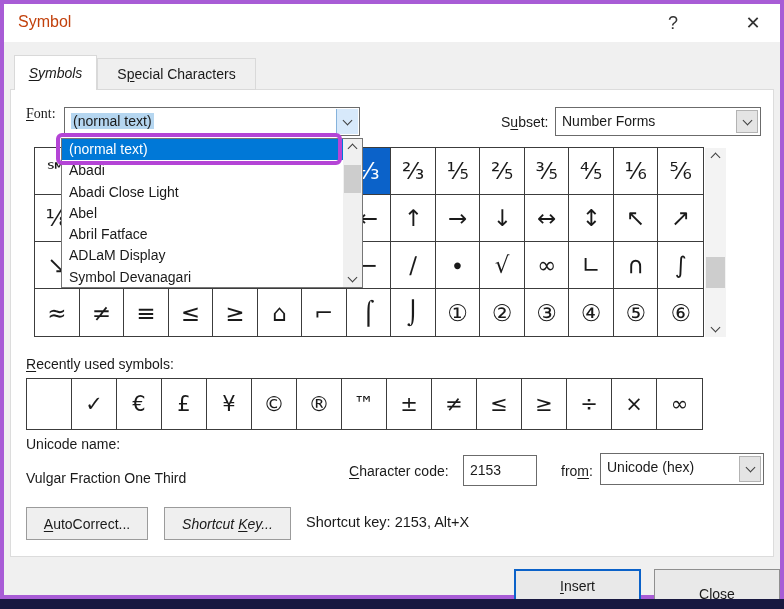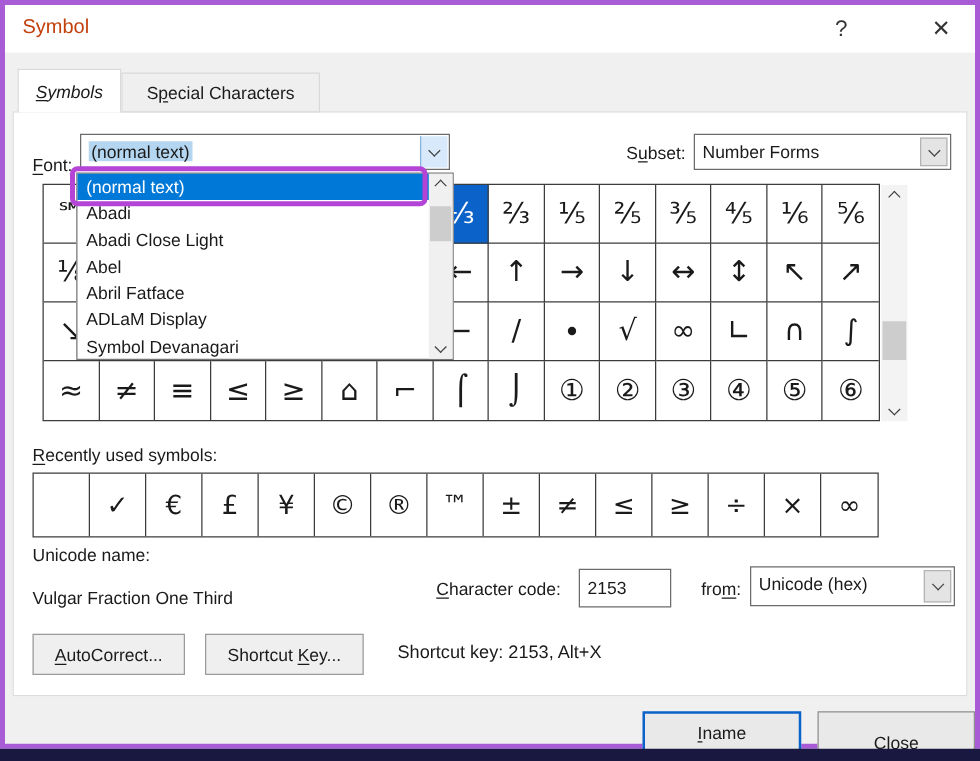--- a/index.html
+++ b/index.html
@@ -74,21 +74,21 @@
   .rcell:last-child { border-right:none; }
 
   
   .text-input { position:absolute; left:459px; top:451px; width:74px; height:31px; background:#fff;
                 border:1px solid #6b6b6b; font-size:14px; padding:6px 0 0 6px; }
 
   
   .btn { position:absolute; background:#efefef; border:1px solid #9b9b9b; display:flex;
          align-items:center; justify-content:center; font-size:14px; color:#1a1a1a; }
   #btn-autocorrect { left:22px; top:503px; width:122px; height:33px; }
-  #btn-shortcutkey { left:160px; top:503px; width:127px; height:33px; }
+  #btn-shortcutkey { left:160px; top:503px; width:127px; height:33px;font-style:italic; }
   #btn-insert { left:510px; top:565px; width:127px; height:34px; background:#e9e9e9;
                 border:2px solid #0b62c9; }
   #btn-close  { left:650px; top:565px; width:126px; height:34px; background:#e9e9e9;
                 border:1px solid #8f8f8f;align-items:flex-end; }
 
   
   #font-list { position:absolute; left:57px; top:134px; width:302px; height:150px; background:#fff;
                border:1px solid #767676; z-index:10; }
   .fitem { height:21.3px; line-height:21.3px; padding-left:7px; font-size:14px; white-space:nowrap;
            overflow:hidden; width:282px; }
@@ -114,21 +114,21 @@
 
     <div class="page"></div>
 
     <div class="tab active">
       <span><span class="accel">S</span><span>ymbols</span></span>
     </div>
     <div class="tab inactive">
       <span><span>S</span><span class="accel">p</span><span>ecial Characters</span></span>
     </div>
 
-    <div class="label" style="left:22px; top:120px;"><span class="accel">F</span><span>ont:</span></div>
+    <div class="label" style="left:22px; top:102px;font-family:Liberation Serif, serif;"><span class="accel">F</span><span>ont:</span></div>
     <div class="combo" style="left:60px; top:103px; width:296px; height:29px; z-index:2;">
       <span class="val hl">(normal text)</span>
       <span class="combo-btn blue">
           <span class="chev down"></span>
         </span>
     </div>
 
     <div class="label" style="left:497px; top:110px;"><span>S</span><span class="accel">u</span><span>bset:</span></div>
     <div class="combo" style="left:551px; top:103px; width:206px; height:29px;">
       <span class="val">Number Forms</span>
@@ -242,24 +242,24 @@
           <span class="chev down"></span>
         </span>
     </div>
 
     <div id="btn-autocorrect" class="btn">
         <span><span class="accel">A</span><span>utoCorrect...</span></span>
       </div>
     <div id="btn-shortcutkey" class="btn">
         <span><span>Shortcut </span><span class="accel">K</span><span>ey...</span></span>
       </div>
-    <div class="label" style="left:302px; top:510px; font-size:14.5px;margin-left:12px;">Shortcut key: 2153, Alt+X</div>
+    <div class="label" style="left:302px; top:510px; font-size:14.5px;">Shortcut key: 2153, Alt+X</div>
 
     <div id="btn-insert" class="btn">
-        <span><span class="accel">I</span><span>name</span></span>
+        <span><span class="accel">I</span><span>nsert</span></span>
       </div>
     <div id="btn-close" class="btn">
         <span>Close</span>
       </div>
 
     <div id="font-list">
         <div class="fitem fsel">(normal text)</div>
         <div class="fitem">Abadi</div>
         <div class="fitem">Abadi Close Light</div>
         <div class="fitem">Abel</div>

